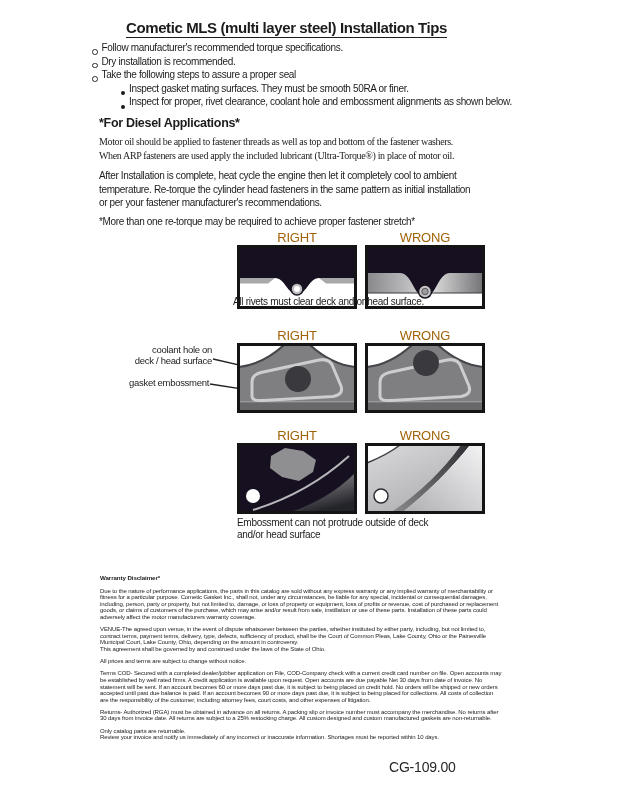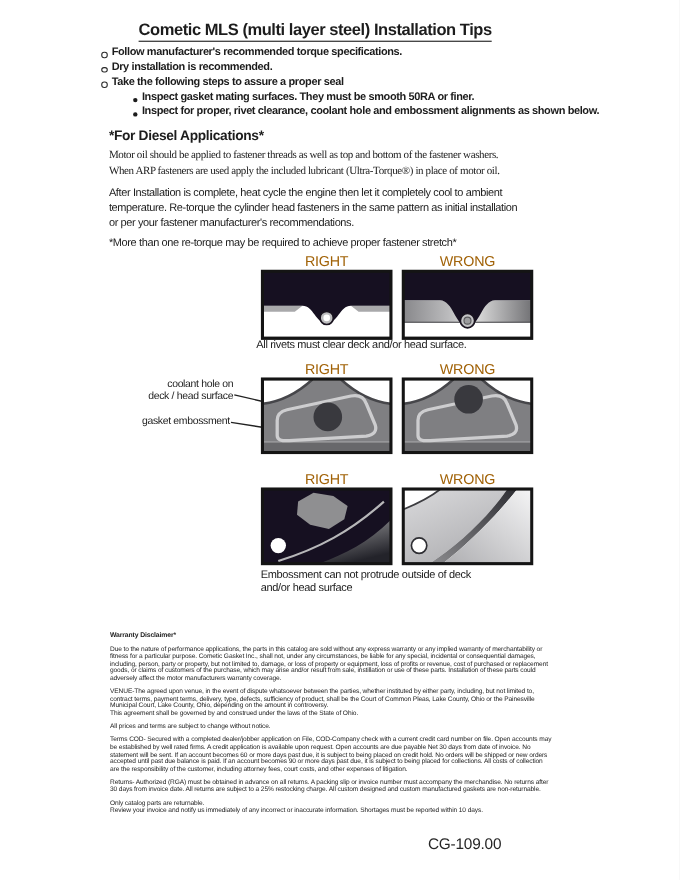--- a/index.html
+++ b/index.html
@@ -9,21 +9,21 @@
     overflow:hidden;margin:0 auto;
   }
   .abs{position:absolute;}
   
   .title{
     top:19px;left:126px;font-size:15px;font-weight:bold;letter-spacing:-0.4px;
     border-bottom:1.6px solid #1c1c1c;padding-bottom:1px;white-space:nowrap;
   }
   
   .bullets{top:41px;left:92px;font-size:10px;letter-spacing:-0.35px;line-height:13.5px;}
-  .brow{display:flex;align-items:center;white-space:nowrap;font-weight:bold;}
+  .brow{display:flex;align-items:flex-end;white-space:nowrap;}
   .ring{flex:0 0 auto;width:3.5px;height:3.5px;border:1px solid #2a2a2a;border-radius:50%;margin:4px 4px 0 0;}
   .dot{flex:0 0 auto;width:4px;height:4px;background:#1c1c1c;border-radius:50%;margin:4.5px 4px 0 0;}
   .sub{margin-left:29px;}
   
   .diesel-h{top:116px;left:99px;font-size:12.5px;font-weight:bold;letter-spacing:-0.3px;}
   .para{font-size:10px;letter-spacing:-0.35px;line-height:13.5px;white-space:pre-line;}
   .p1{top:135px;left:99px;font-family:Liberation Serif, serif;}
   .p2{top:169px;left:99px;}
   .p3{top:215px;left:99px;}
   
@@ -108,21 +108,21 @@
       <rect x="2" y="48" width="116" height="14" fill="#ffffff"></rect>
       <line x1="2" y1="48" x2="118" y2="48" stroke="#3a3a3e" stroke-width="1"></line>
       <path d="M2,2 H118 V28 H85 C73,28 71,52 60,52 C49,52 47,28 35,28 H2 Z" fill="#161021"></path>
       <g>
         <circle cx="60" cy="46.5" r="6.5" fill="#c4c4c6" stroke="#19131f" stroke-width="1.5"></circle>
         <circle cx="60" cy="46.5" r="3.2" fill="#9c9c9e" stroke="#5a5a5d" stroke-width="1"></circle>
       </g>
       <rect x="1.5" y="1.5" width="117" height="61" fill="none" stroke="#141414" stroke-width="3"></rect>
     </svg>
   </div>
-  <div class="abs caption" style="top:308px;left:233px;">All rivets must clear deck and/or head surface.</div>
+  <div class="abs caption" style="top:296px;left:233px;">All rivets must clear deck and/or head surface.</div>
 
   <div class="abs lblrow" style="top:328px;">
     <span>RIGHT</span>
     <span>WRONG</span>
   </div>
   <div class="abs callout" style="top:344px;left:100px;width:112px;">coolant hole on
 deck / head surface</div>
   <div class="abs callout" style="top:377px;left:96px;width:113px;">gasket embossment</div>
   <svg class="abs" style="top:352px;left:204px;" width="104" height="46" viewBox="0 0 104 46">
     <line x1="9" y1="7" x2="92" y2="26" stroke="#222" stroke-width="1.3"></line>

